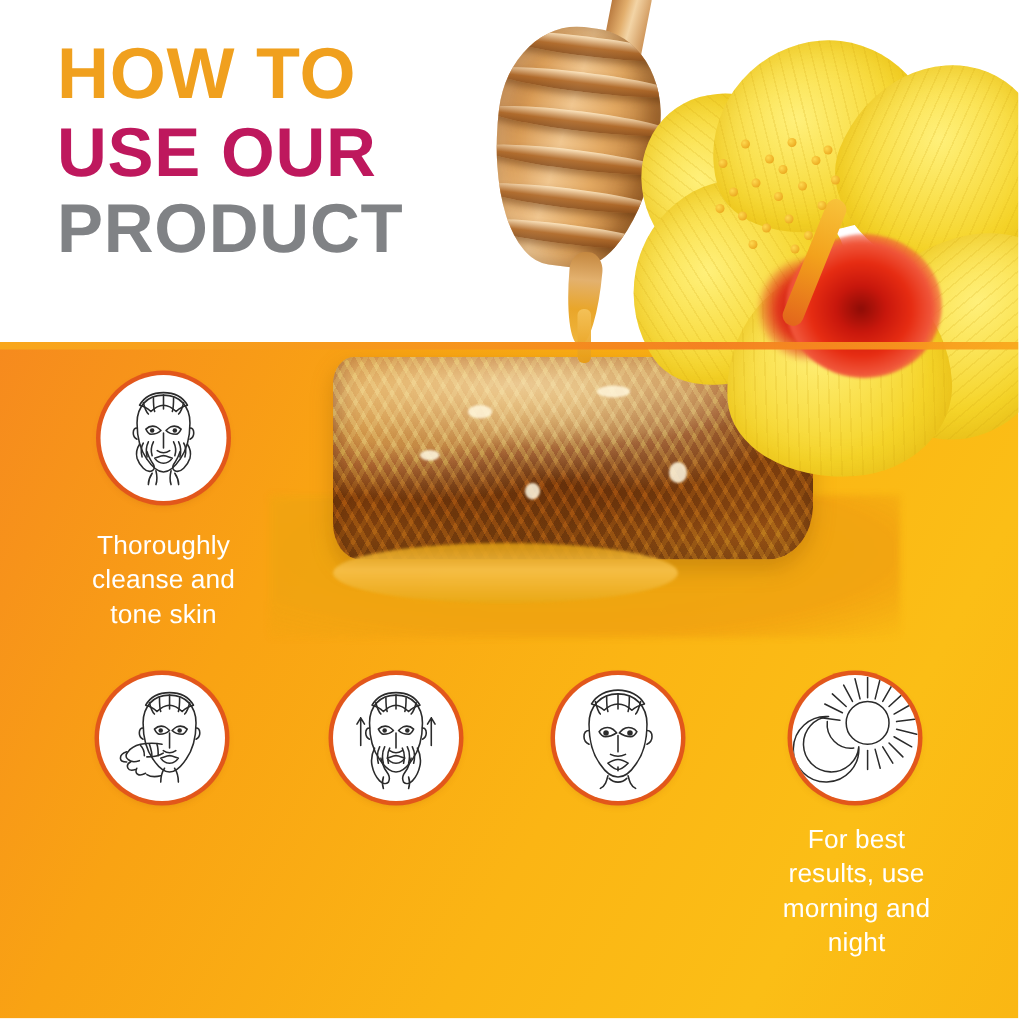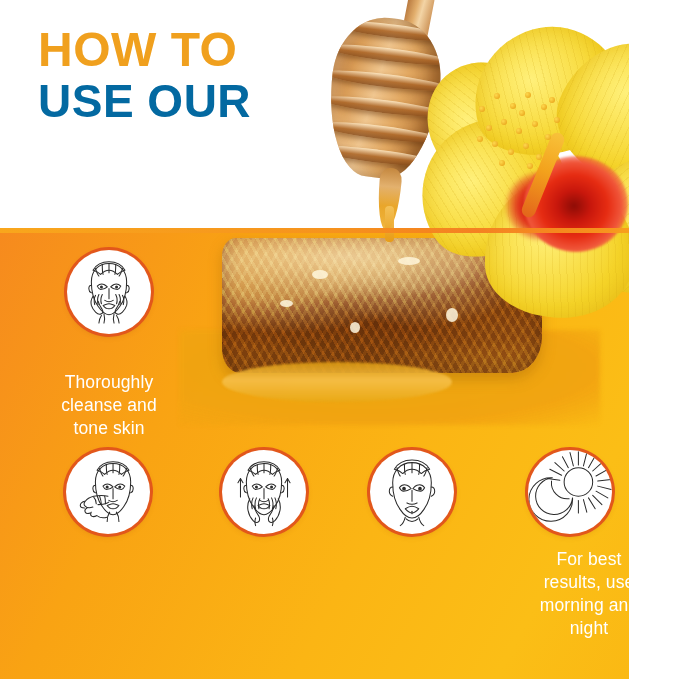--- a/index.html
+++ b/index.html
@@ -1,27 +1,27 @@
 <!DOCTYPE html>
 <html><head>
 <meta charset="utf-8">
 <style>
   html,body{margin:0;padding:0;background:#fff;}
   body{width:679px;height:679px;overflow:hidden;font-family:"Liberation Sans",sans-serif;}
 
-  #poster{position:relative;width:629px;height:679px;overflow:hidden;background:#ffffff;}
+  #poster{position:relative;width:679px;height:679px;overflow:hidden;background:#ffffff;}
 
   
   .header-white{position:absolute;left:0;top:0;width:679px;height:228px;background:#ffffff;}
 
   .title-block{position:absolute;left:38px;top:26px;width:300px;z-index:6;}
   .title-line{font-weight:bold;letter-spacing:0.5px;line-height:0.98;
     font-family:"Liberation Sans",sans-serif;}
   .t1{font-size:48px;color:#F0A01E;margin:0 0 6px 0;}
-  .t2{font-size:46px;color:#0369a1;margin:0 0 6px 0;}
+  .t2{font-size:46px;color:#be185d;margin:0 0 6px 0;}
   .t3{font-size:46px;color:#808285;margin:0;}
 
   
   .photo{position:absolute;left:0;top:0;width:679px;height:440px;z-index:3;pointer-events:none;}
 
   
   .honey-pool{position:absolute;left:180px;top:330px;width:420px;height:95px;
     background:radial-gradient(ellipse at 45% 40%, #E8A814 0%, #EFA510 40%, #F2A411 70%, rgba(244,165,20,0) 100%);
     filter:blur(2px);opacity:.95;}
   .honey-drip{position:absolute;left:222px;top:362px;width:230px;height:40px;
@@ -105,41 +105,42 @@
     overflow:hidden;z-index:7;}
   .step-icon svg{display:block;width:100%;height:100%;}
 
   
   .cap{position:absolute;text-align:center;color:#FFFFFF;z-index:7;
     font-family:"Liberation Sans",sans-serif;font-size:17.5px;line-height:1.32;
     letter-spacing:.1px;white-space:pre-line;}
 
   
   #ico1{left:67px;top:250px;width:84px;height:84px;}
-  #cap1{left:22px;top:371px;width:174px;}
+  #cap1{left:22px;top:352px;width:174px;}
   
   #ico2{left:66px;top:450px;width:84px;height:84px;}
   #cap2{left:12px;top:548px;width:192px;}
   #ico3{left:222px;top:450px;width:84px;height:84px;}
   #cap3{left:188px;top:548px;width:160px;}
   #ico4{left:370px;top:450px;width:84px;height:84px;}
   #cap4{left:344px;top:548px;width:150px;}
   #ico5{left:528px;top:450px;width:84px;height:84px;}
-  #cap5{left:514px;top:548px;width:150px;}
+  #cap5{left:496px;top:548px;width:150px;}
 </style>
 </head>
 <body>
 
 <div id="poster">
 
   <div class="header-white"></div>
 
   <div class="title-block">
     <div class="title-line t1">HOW TO</div>
     <div class="title-line t2">USE OUR</div>
+    <div class="title-line t3">PRODUCT</div>
   </div>
 
   <div class="photo">
 
     <div class="honey-pool"></div>
 
     <div class="comb">
       <span class="comb-hi" style="left:28%;top:24%;width:16px;height:9px;"></span>
       <span class="comb-hi" style="left:55%;top:14%;width:22px;height:8px;"></span>
       <span class="comb-hi" style="left:70%;top:52%;width:12px;height:14px;"></span>

